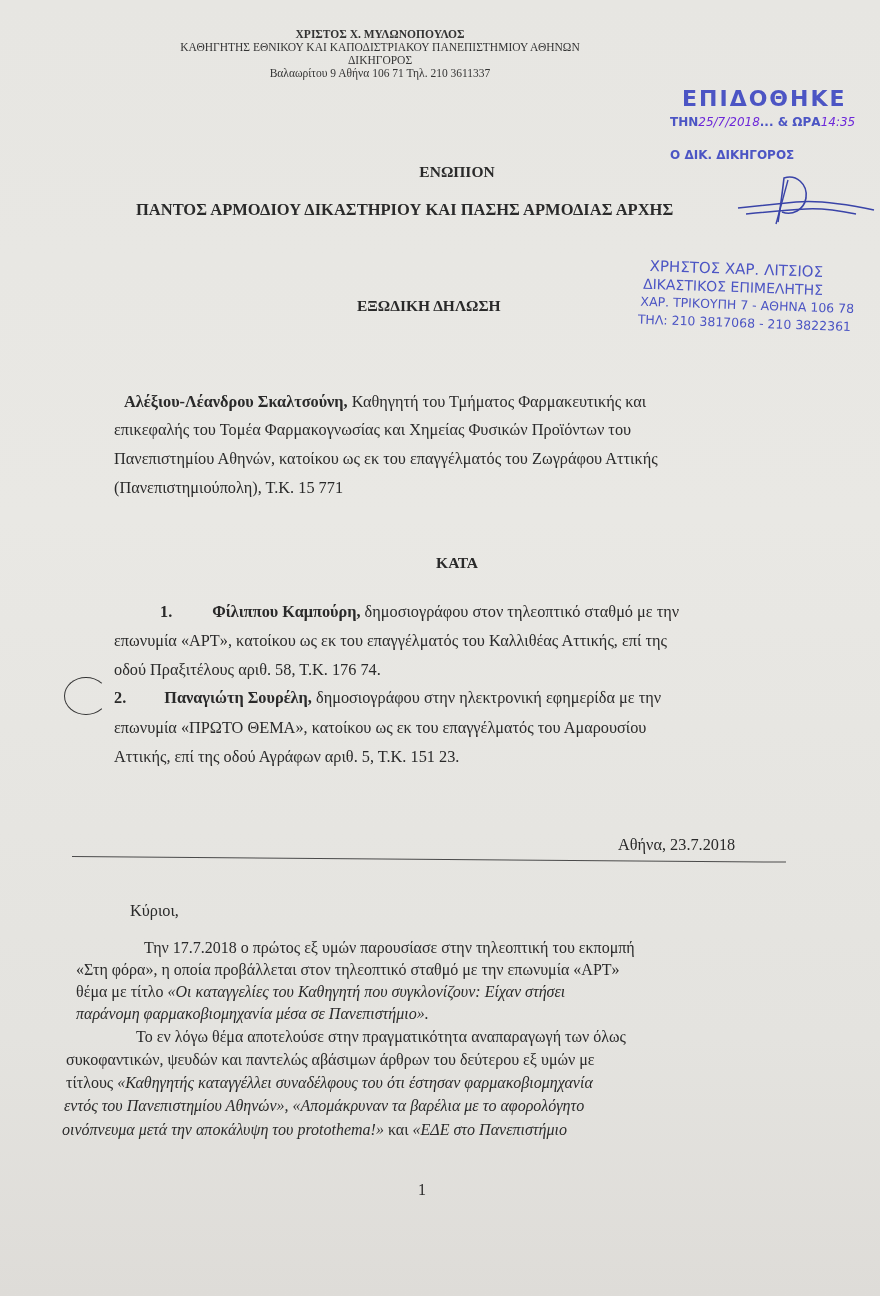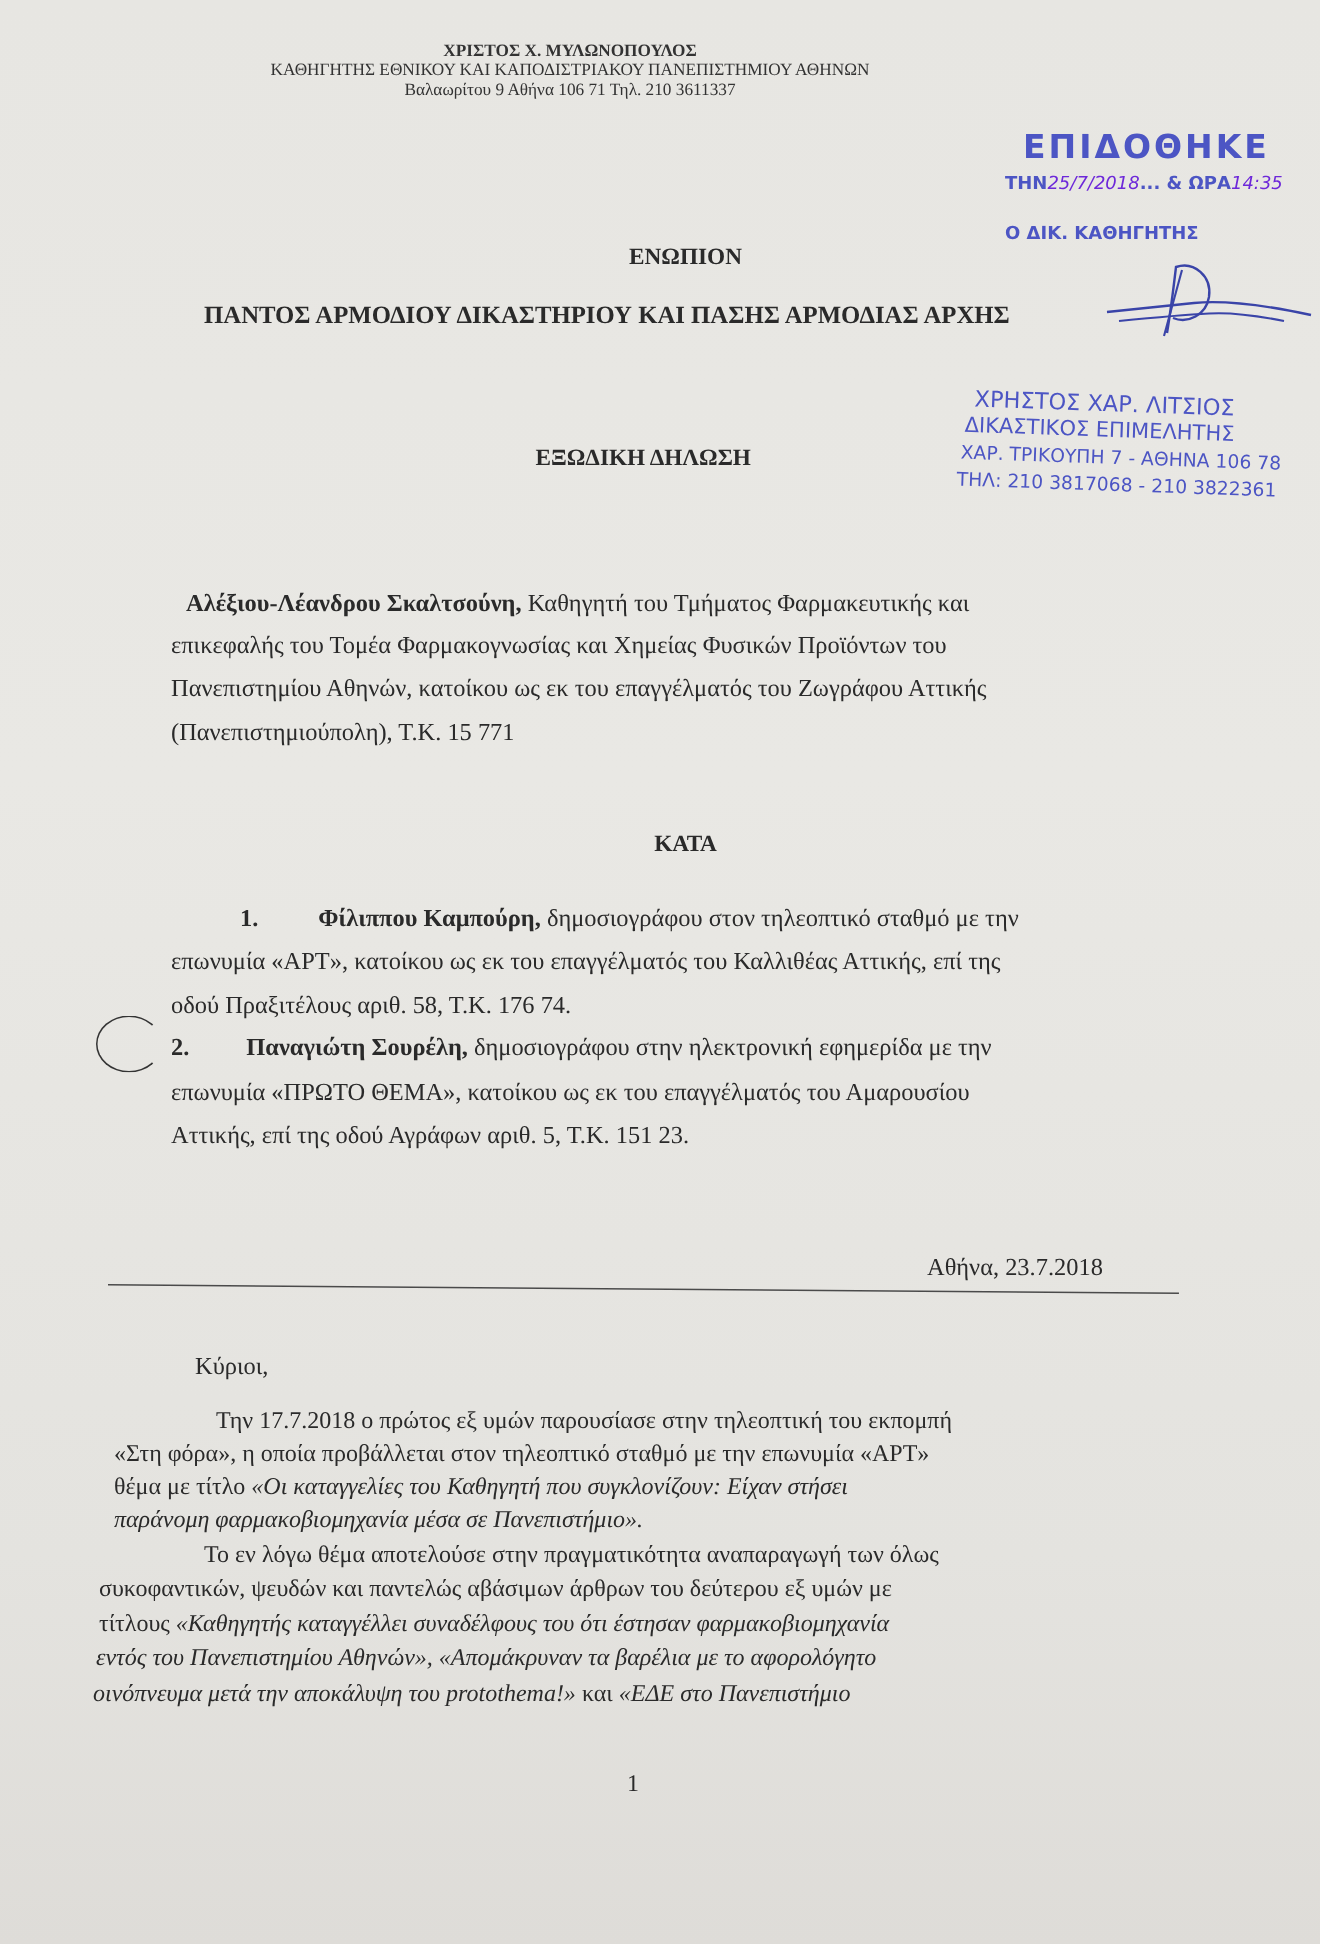--- a/index.html
+++ b/index.html
@@ -29,30 +29,31 @@
   .rule { left: 72px; top: 856px; width: 714px; height: 1px; background: #4a4a4a; transform: rotate(0.45deg); transform-origin: left center; }
   .circle { left: 64px; top: 677px; width: 42px; height: 36px; border: 1.5px solid #333; border-radius: 50%; border-right-color: transparent; }
   .para2 { font-size: 16px; line-height: 20px; text-align: justify; }
 </style>
 </head>
 <body>
 
 <div class="abs letterhead center">
   <div class="name">ΧΡΙΣΤΟΣ Χ. ΜΥΛΩΝΟΠΟΥΛΟΣ</div>
   <div>ΚΑΘΗΓΗΤΗΣ ΕΘΝΙΚΟΥ ΚΑΙ ΚΑΠΟΔΙΣΤΡΙΑΚΟΥ ΠΑΝΕΠΙΣΤΗΜΙΟΥ ΑΘΗΝΩΝ</div>
+  <div>ΔΙΚΗΓΟΡΟΣ</div>
   <div>Βαλαωρίτου 9 Αθήνα 106 71 Τηλ. 210 3611337</div>
 </div>
 
 <div class="abs stamp1 stamp-blue" style="height:80px;text-align:center;">
   <div class="abs title">ΕΠΙΔΟΘΗΚΕ</div>
   <div class="abs line">
     <span>ΤΗΝ</span><span class="hand">25/7/2018</span><span>...</span>
     <span>&amp; ΩΡΑ</span><span class="hand">14:35</span>
   </div>
-  <div class="abs officer">Ο ΔΙΚ. ΚΑΘΗΓΗΤΗΣ</div>
+  <div class="abs officer">Ο ΔΙΚ. ΔΙΚΗΓΟΡΟΣ</div>
 </div>
 
 <svg class="abs signature" width="140" height="60" viewBox="0 0 140 60">
   <path d="M2 38 C20 36, 40 34, 60 32 C80 30, 110 34, 138 40" stroke="#3a44a8" stroke-width="1.6" fill="none"></path>
   <path d="M10 44 C30 42, 50 40, 70 39 C85 38, 100 40, 120 44" stroke="#3a44a8" stroke-width="1.4" fill="none"></path>
   <path d="M42 52 C44 40, 46 25, 48 8 C60 4, 72 14, 70 28 C68 40, 56 46, 46 42" stroke="#3a44a8" stroke-width="1.6" fill="none"></path>
   <path d="M40 54 L52 10" stroke="#3a44a8" stroke-width="1.4" fill="none"></path>
 </svg>
 
 <div class="abs heading center" style="left:0; width:880px; top:163px;">ΕΝΩΠΙΟΝ</div>

